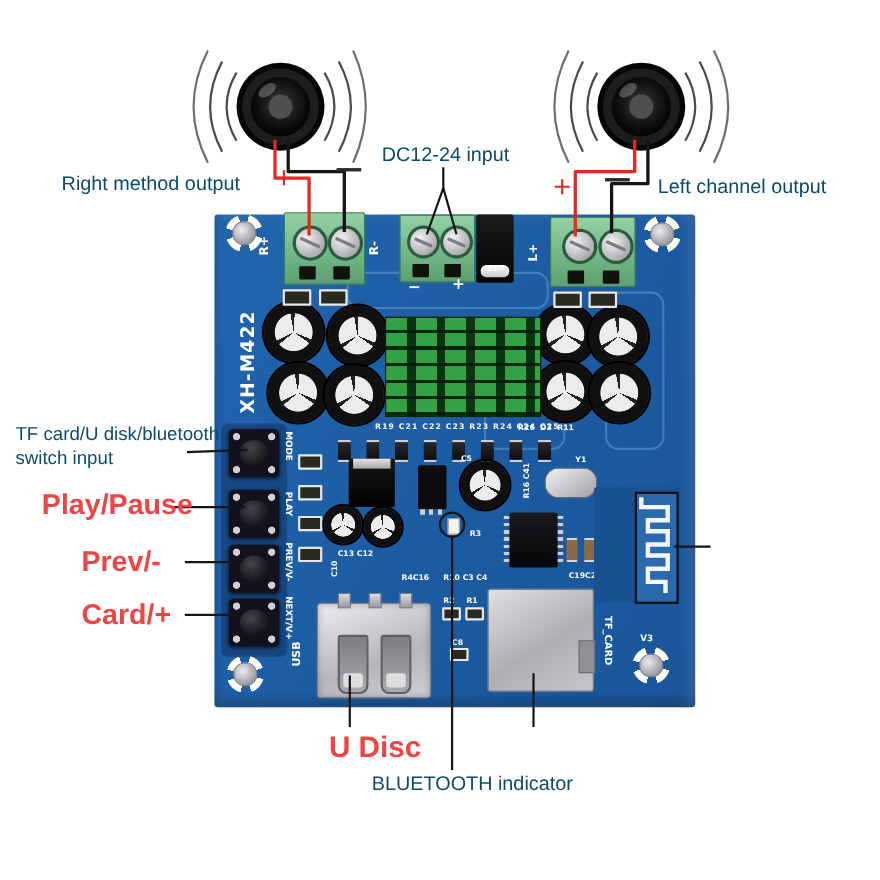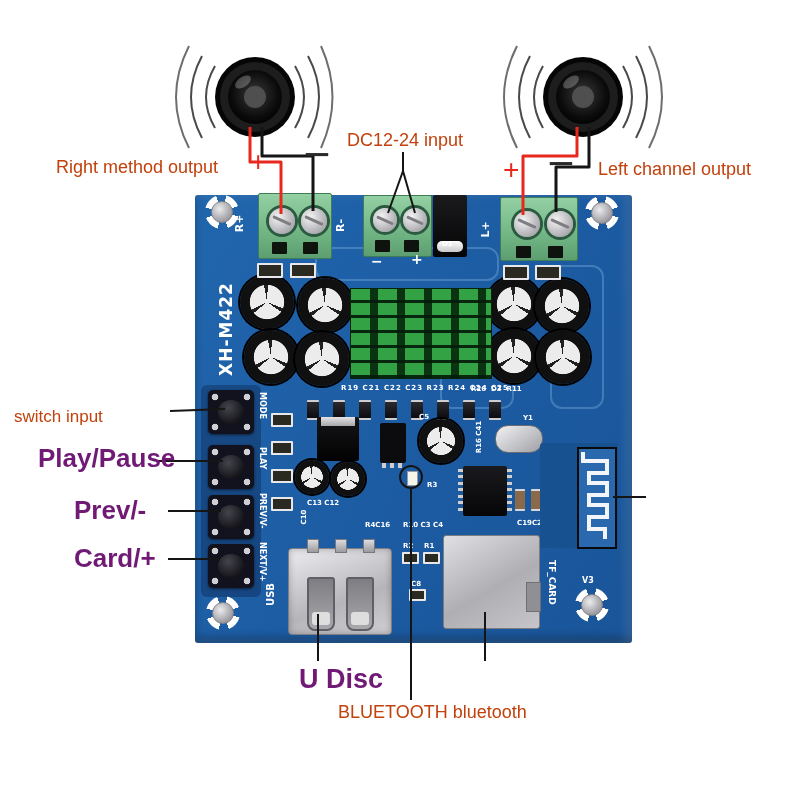--- a/index.html
+++ b/index.html
@@ -1,20 +1,20 @@
 <!DOCTYPE html>
 <html><head>
 <meta charset="utf-8">
 <style>
   html,body{margin:0;padding:0;background:#fff;}
   .page{position:relative;width:800px;height:800px;background:#fff;overflow:hidden;
         font-family:"Liberation Sans",sans-serif;}
-  .lbl{position:absolute;color:#c2410c;white-space:nowrap;line-height:1.1;}
+  .lbl{position:absolute;color:#0c4a6e;white-space:nowrap;line-height:1.1;}
   .title{font-weight:bold;font-size:28px;color:#111;left:0;width:800px;text-align:center;}
-  .blue{color:#701a75;font-weight:bold;}
+  .blue{color:#ef4444;font-weight:bold;}
   .mark{position:absolute;display:inline-block;font-size:28px;line-height:1;}
   .plus{color:#e8281e;}
   .minus{color:#2a2a2a;transform:scaleX(1.6);font-weight:bold;}
 
   .board{position:absolute;left:195px;top:195px;width:437px;height:448px;
          background:linear-gradient(120deg,#2166ad,#1c5ba2 55%,#1a5599);
          border-radius:3px;box-shadow:inset -6px 0 10px rgba(255,255,255,.12), inset 0 -6px 8px rgba(0,0,0,.28);}
   .board *{position:absolute;}
   .trace{border:2px solid rgba(150,195,240,.32);border-radius:12px;background:transparent;}
 
@@ -109,26 +109,27 @@
 
 
   <div class="lbl" style="left:56px;top:158px;font-size:18px;">Right method output</div>
   <span class="mark plus" style="left:250px;top:148px;">+</span>
   <span class="mark minus" style="left:309px;top:141px;">−</span>
   <div class="lbl" style="left:347px;top:131px;font-size:18px;">DC12-24 input</div>
   <span class="mark plus" style="left:503px;top:156px;">+</span>
   <span class="mark minus" style="left:553px;top:150px;">−</span>
   <div class="lbl" style="left:598px;top:160px;font-size:18px;text-align:center;">Left channel output</div>
 
+  <div class="lbl" style="left:14px;top:386px;font-size:17px;">TF card/U disk/bluetooth</div>
   <div class="lbl" style="left:14px;top:408px;font-size:17px;">switch input</div>
   <div class="lbl blue" style="left:38px;top:444px;font-size:26px;">Play/Pause</div>
   <div class="lbl blue" style="left:74px;top:496px;font-size:26px;">Prev/-</div>
   <div class="lbl blue" style="left:74px;top:544px;font-size:26px;">Card/+</div>
   <div class="lbl blue" style="left:299px;top:665px;font-size:27px;">U Disc</div>
-  <div class="lbl" style="left:338px;top:703px;font-size:18px;">BLUETOOTH bluetooth</div>
+  <div class="lbl" style="left:338px;top:703px;font-size:18px;">BLUETOOTH indicator</div>
 
   <div class="board">
 
     <div class="trace" style="left:120px;top:52px;width:180px;height:30px;"></div>
     <div class="trace" style="left:245px;top:150px;width:70px;height:60px;"></div>
     <div class="trace" style="left:355px;top:70px;width:50px;height:140px;"></div>
 
     <div class="hole" style="left:10px;top:0px;"></div>
     <div class="hole" style="left:390px;top:1px;"></div>
     <div class="hole" style="left:11px;top:401px;"></div>

